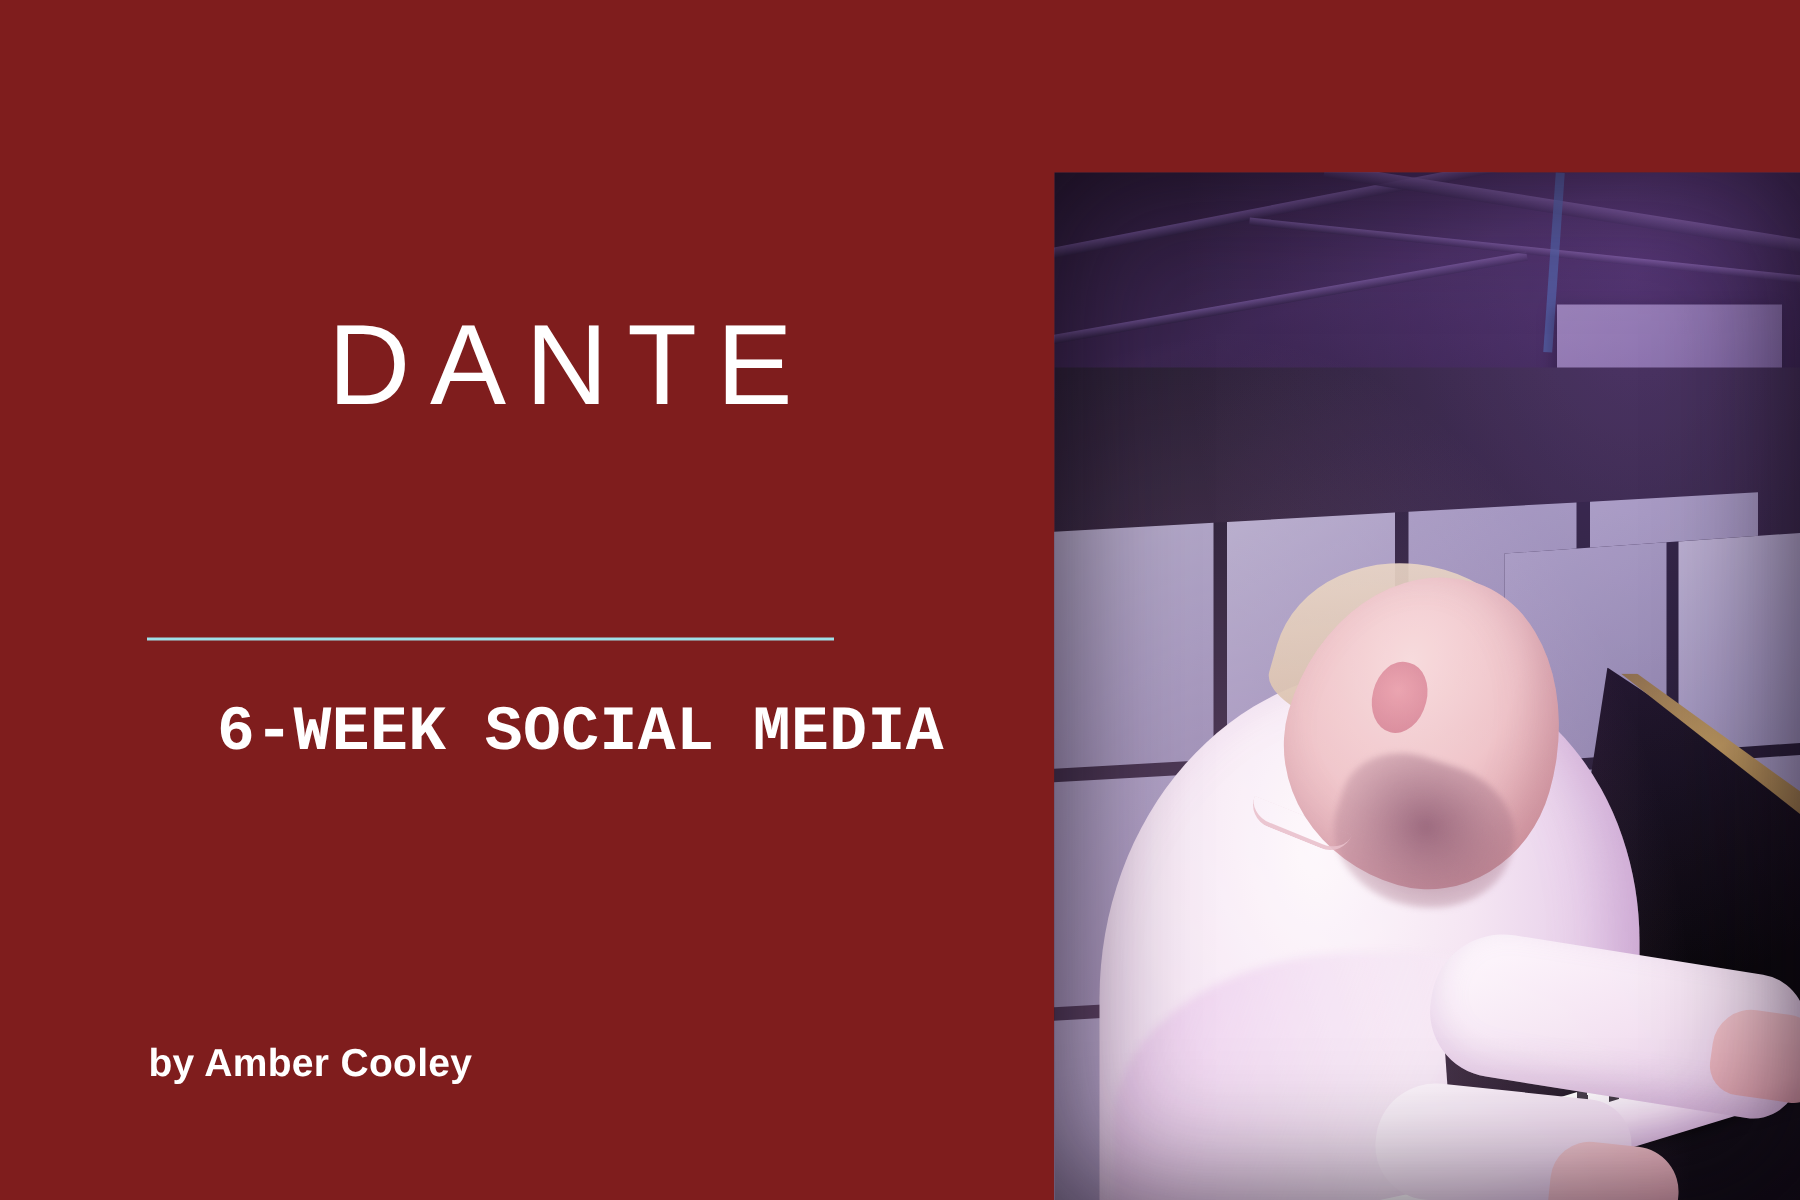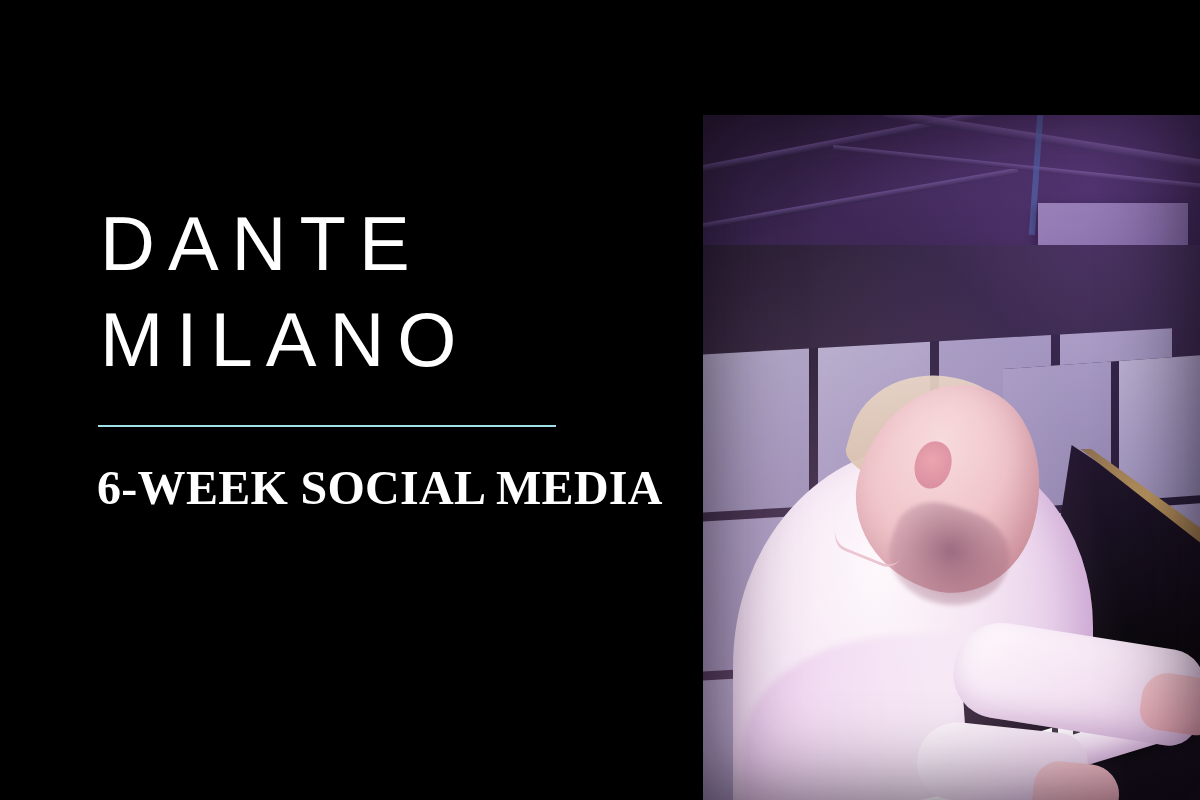--- a/index.html
+++ b/index.html
@@ -7,22 +7,23 @@
   html, body {
     width:1200px; height:800px;
     overflow:hidden;
     background:#1a1019;
     font-family:"Liberation Sans", sans-serif;
   }
 
   .slide {
     position:relative;
     width:1200px; height:800px;
-    background:#000000;
+    background:#7f1d1d;
     overflow:hidden;
+    text-align:center;
   }
 
   
   .text-panel {
     position:absolute;
     left:0; top:0;
     width:700px; height:800px;
     padding-left:100px;
   }
 
@@ -56,22 +57,22 @@
   .subtitle-block {
     position:absolute;
     left:97px;
     top:462px;
     width:580px;
   }
 
   .subtitle-line {
     display:block;
     color:#ffffff;
-    font-family:Liberation Serif, serif;
-    font-size:48px;
+    font-family:Liberation Mono, monospace;
+    font-size:42px;
     font-weight:700;
     line-height:52px;
     letter-spacing:0.3px;
     white-space:nowrap;
   }
 
   .byline {
     position:absolute;
     left:99px;
     top:693px;
@@ -299,29 +300,29 @@
 </style>
 </head>
 <body>
 
 <div class="slide">
 
   <div class="text-panel">
 
     <div class="title-block">
       <span class="title-line">DANTE</span>
-      <span class="title-line">MILANO</span>
     </div>
 
     <div class="rule"></div>
 
     <div class="subtitle-block">
       <span class="subtitle-line">6-WEEK SOCIAL MEDIA</span>
     </div>
 
+    <div class="byline">by Amber Cooley</div>
   </div>
 
   <div class="photo">
 
     <div class="ceiling"></div>
     <div class="duct d1"></div>
     <div class="duct d2"></div>
     <div class="duct d3"></div>
     <div class="duct d4"></div>
     <div class="pipe"></div>

